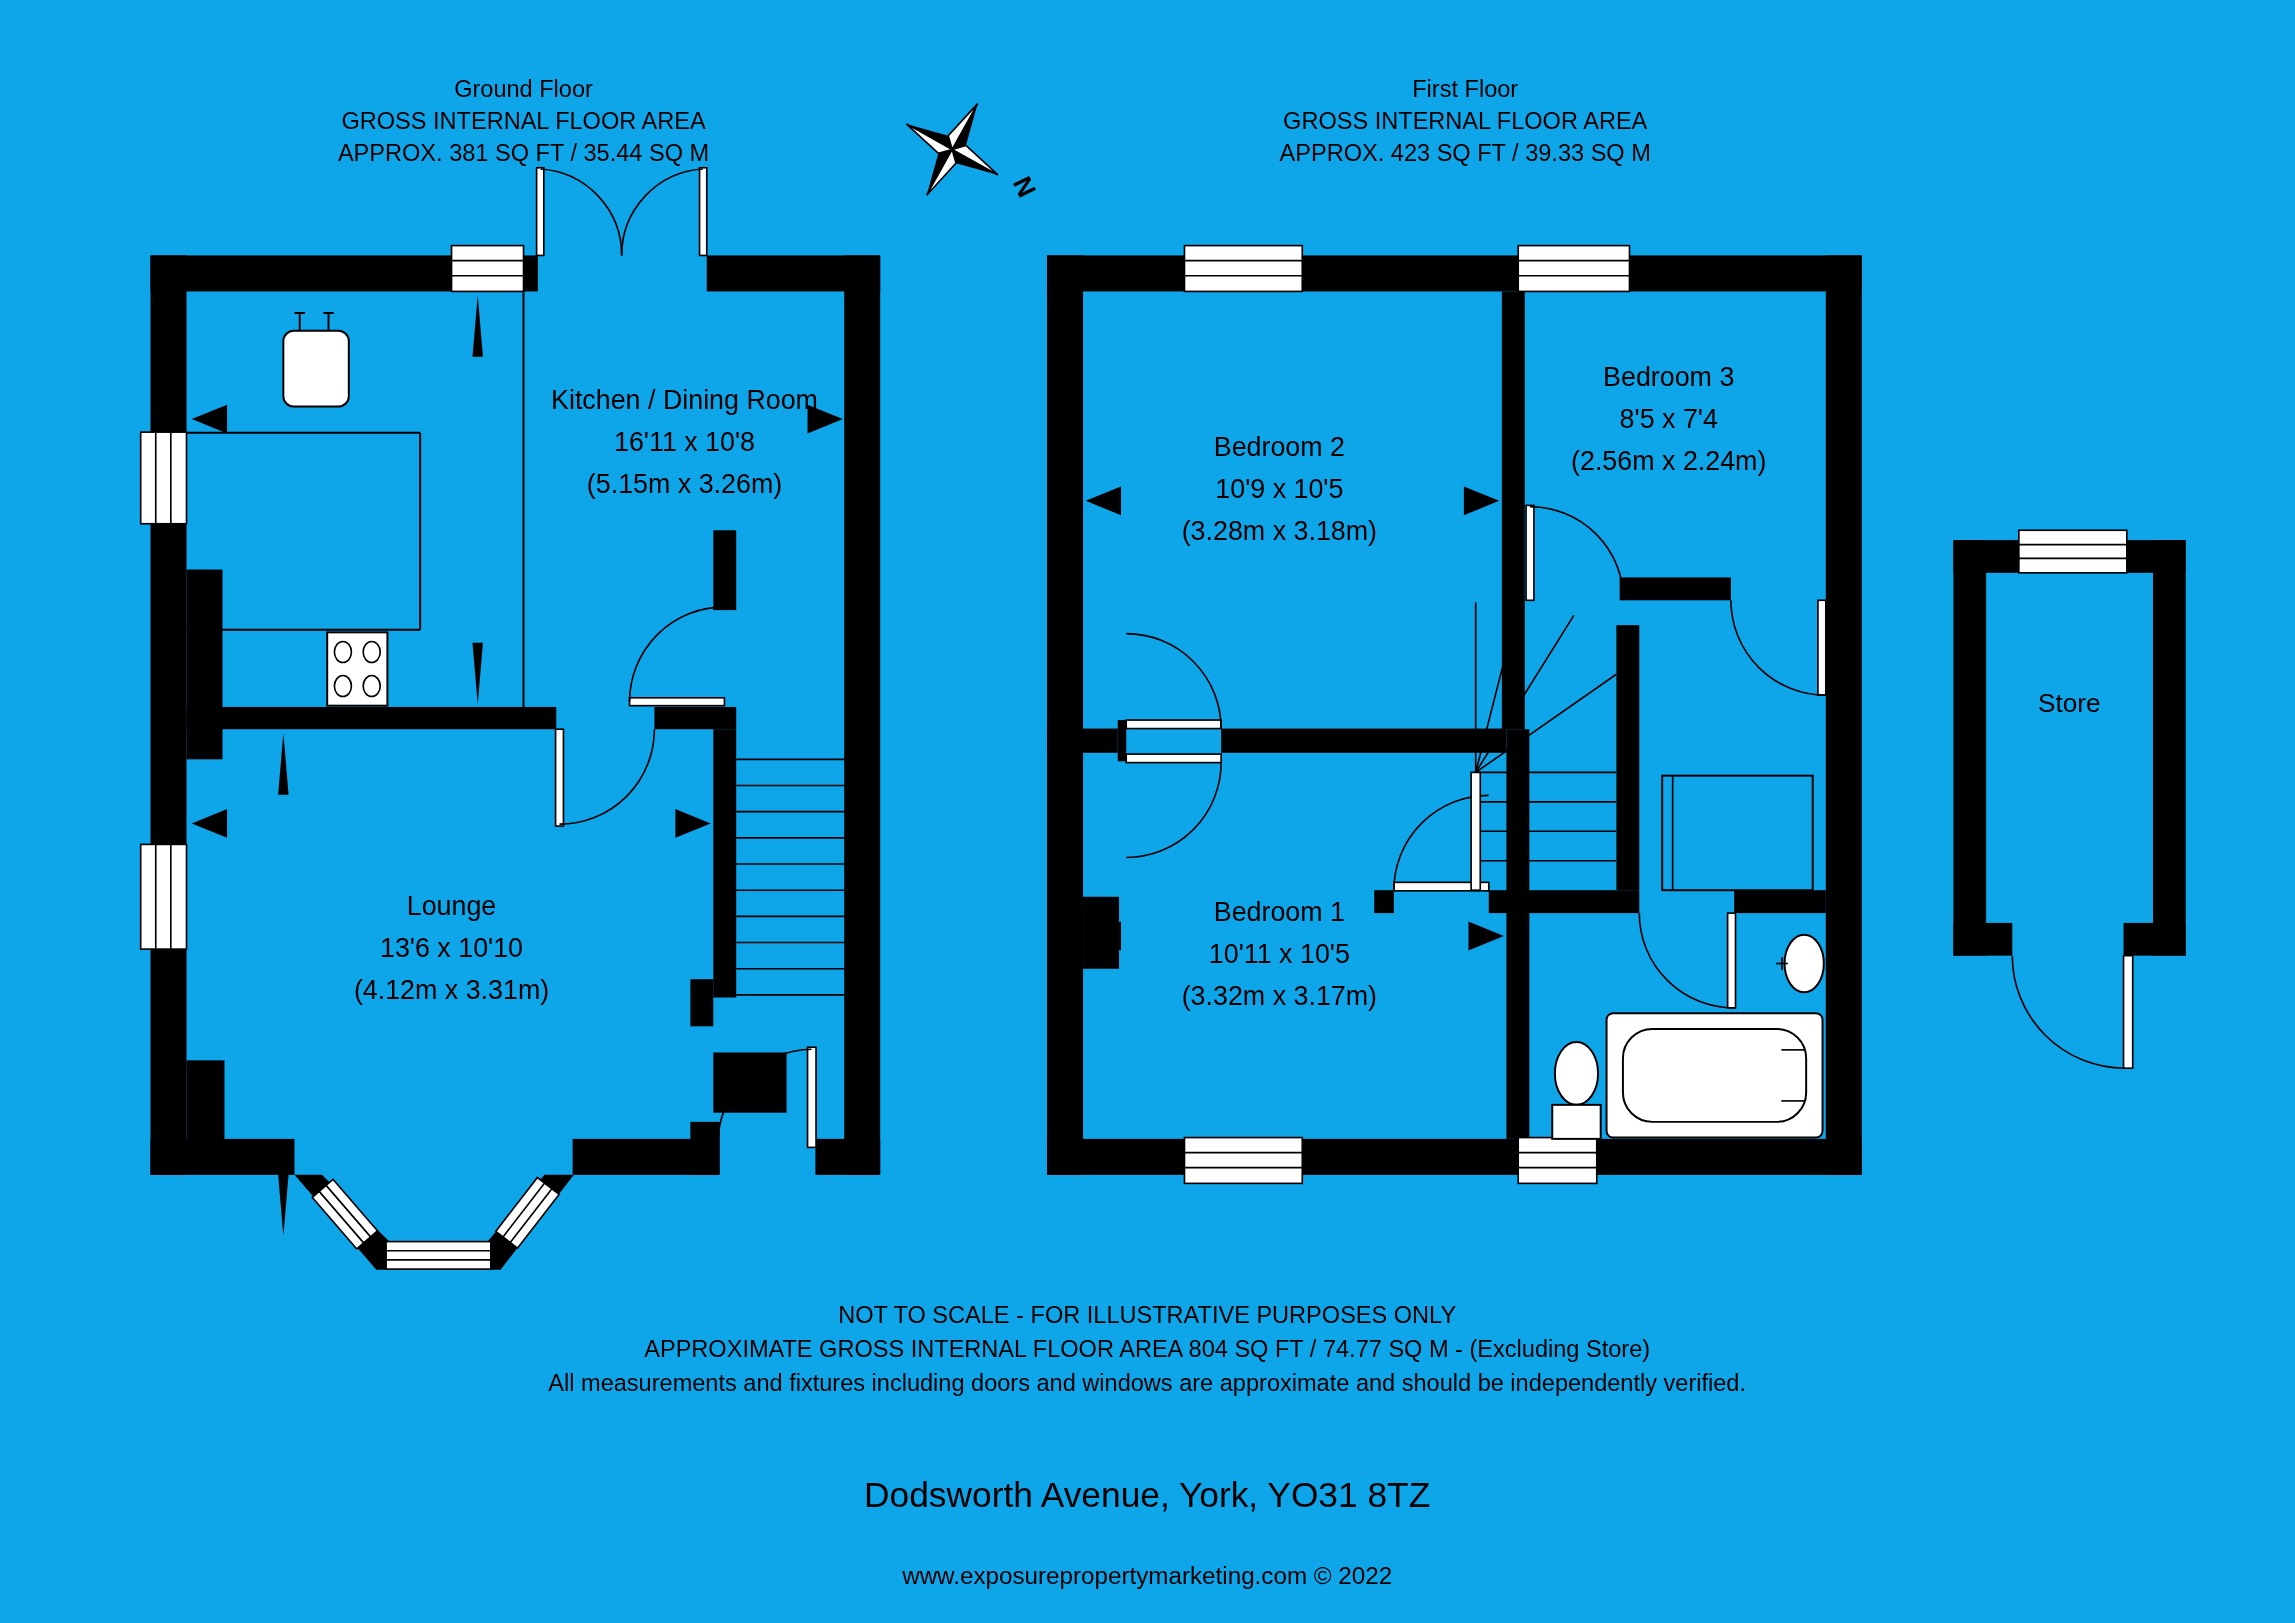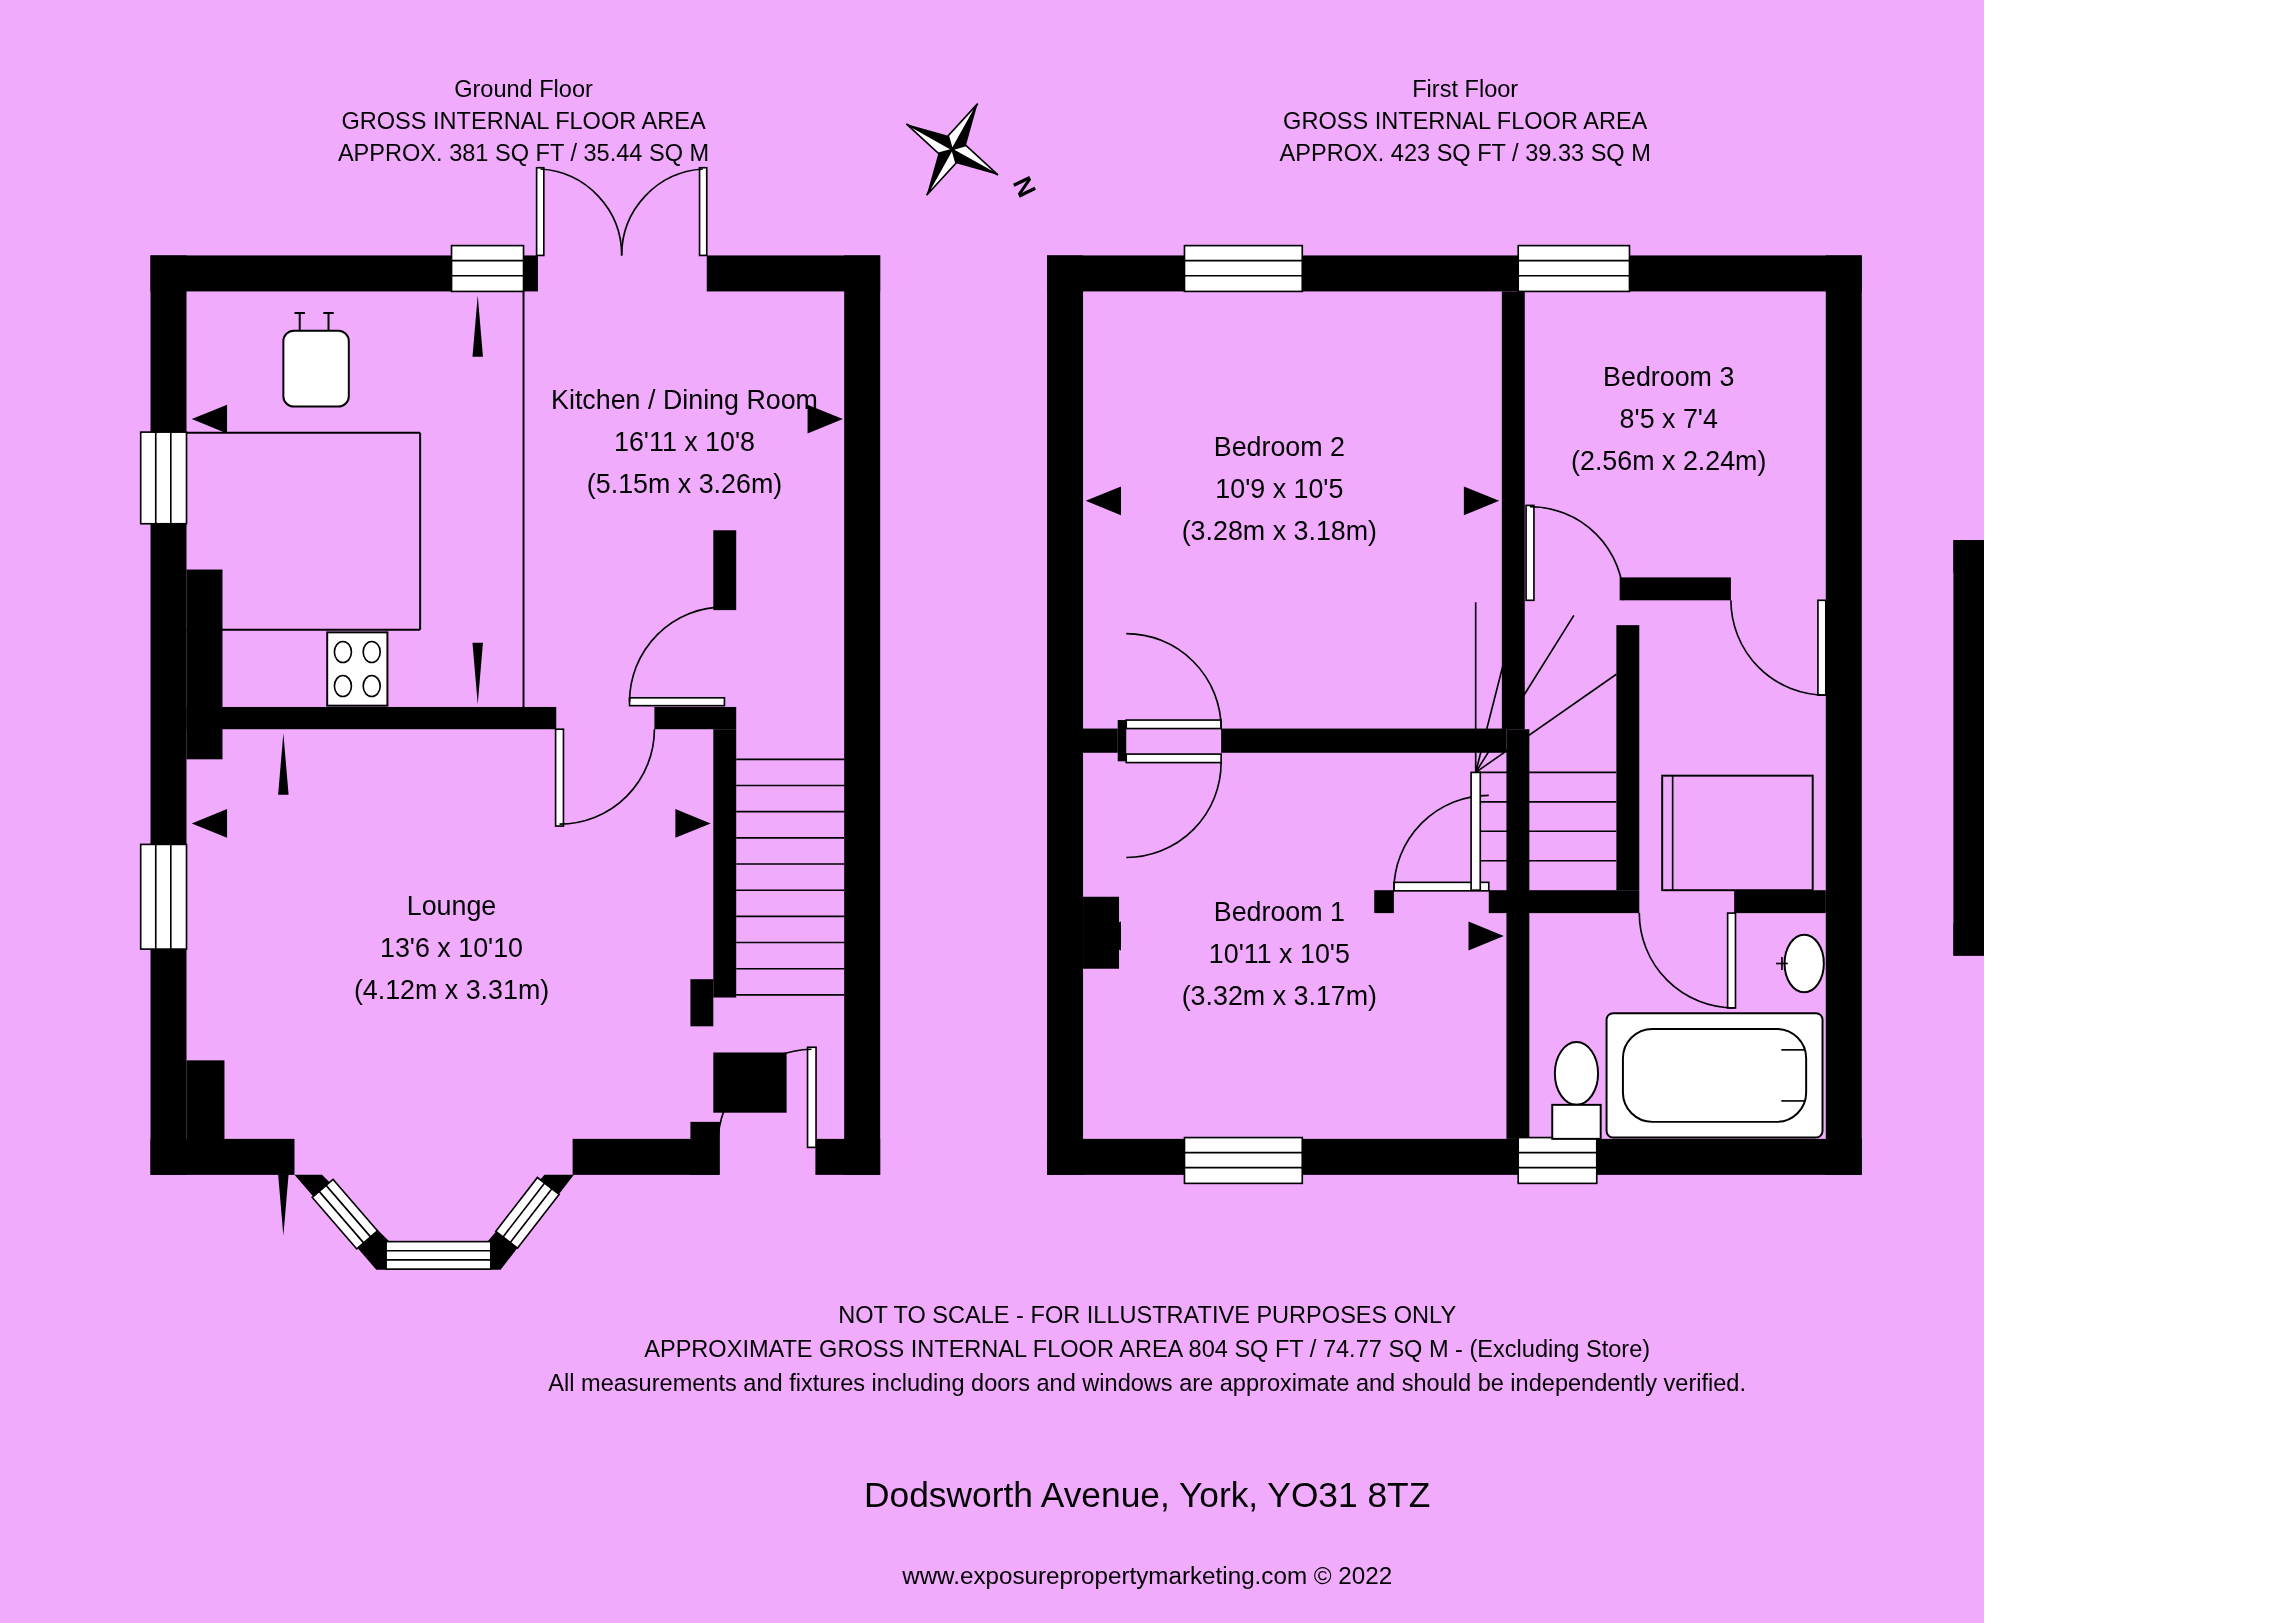--- a/index.html
+++ b/index.html
@@ -1,16 +1,16 @@
 <!DOCTYPE html>
 <html style="font-size:10.5px"><head>
 <meta charset="utf-8">
 <style>
   html,body{margin:0;padding:0;background:#ffffff;}
-  .page{position:relative;width:1984px;height:1624px;background:#f0abfc;overflow:hidden;
+  .page{position:relative;width:2295px;height:1624px;background:#0ea5e9;overflow:hidden;
         font-family:"Liberation Sans", sans-serif;}
   svg{position:absolute;left:0;top:0;}
   svg text{font-family:"Liberation Sans", sans-serif;fill:#000000;}
   .hdr{font-size:36px;}
   .room{font-size:41px;}
   .small-room{font-size:40px;}
   .footer1{font-size:36px;}
   .addr{font-size:54px;}
   .credit{font-size:37px;}
   .wall{fill:#000000;stroke:none;}

